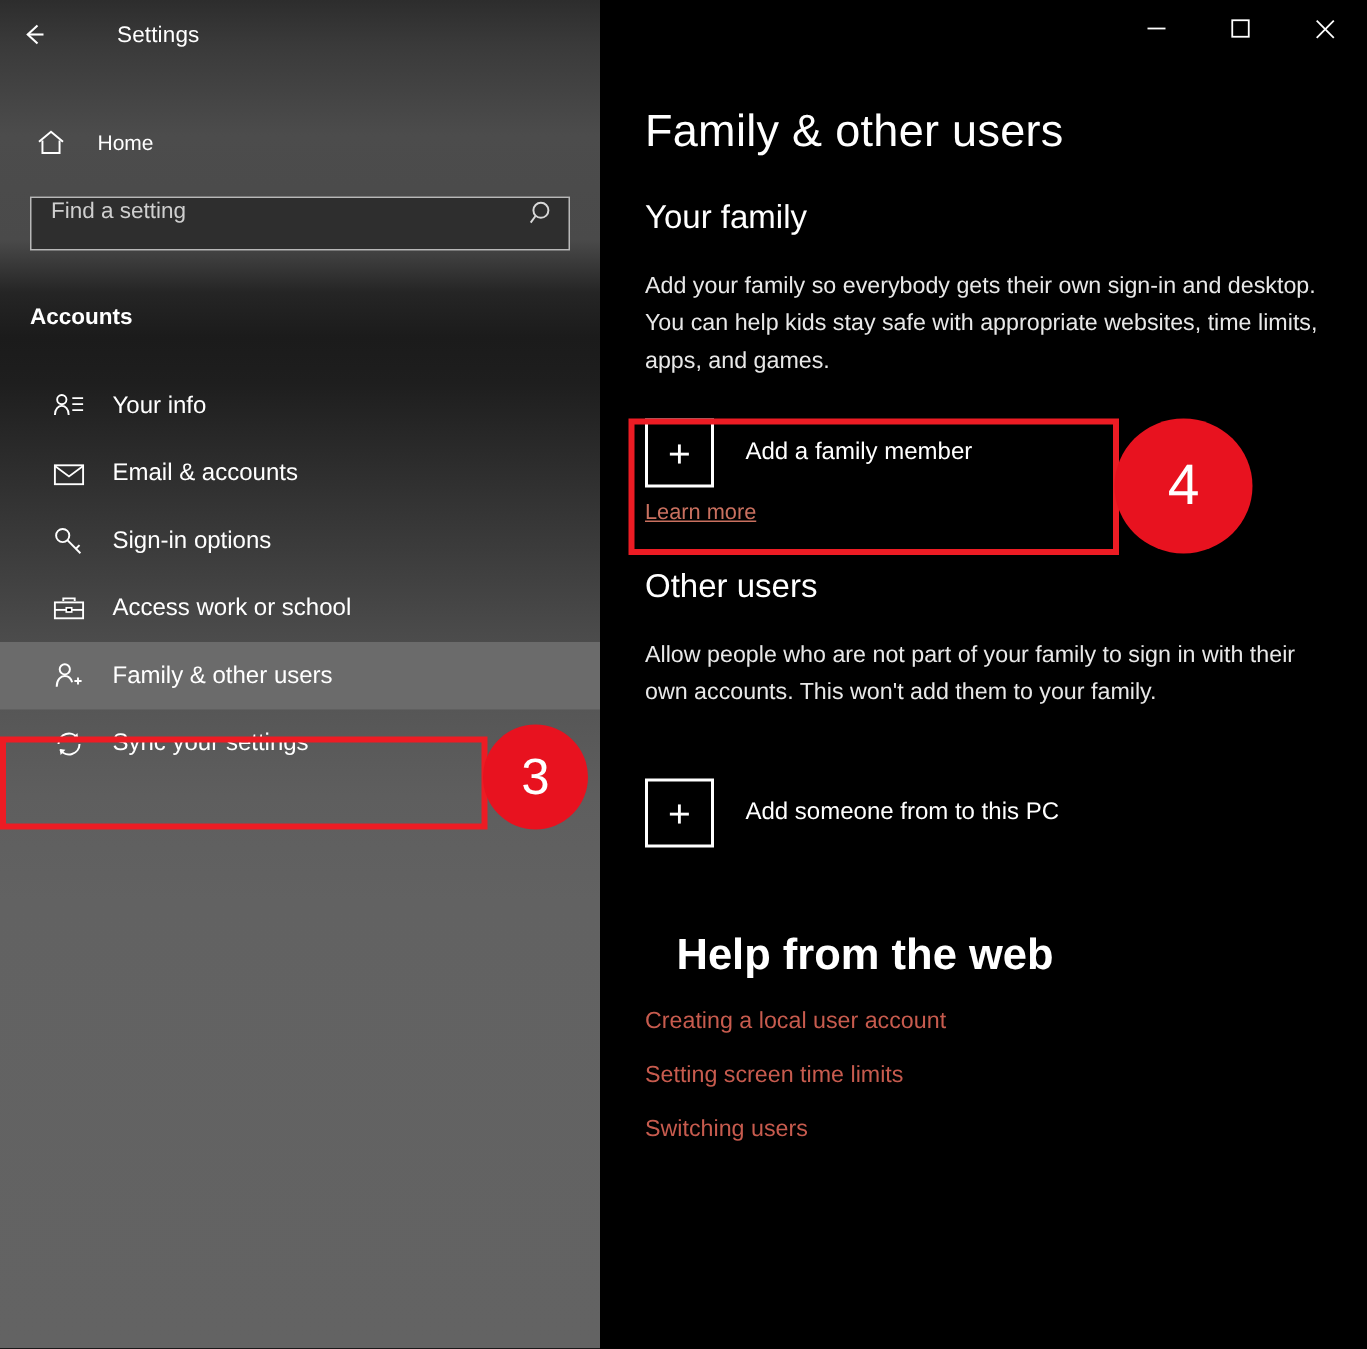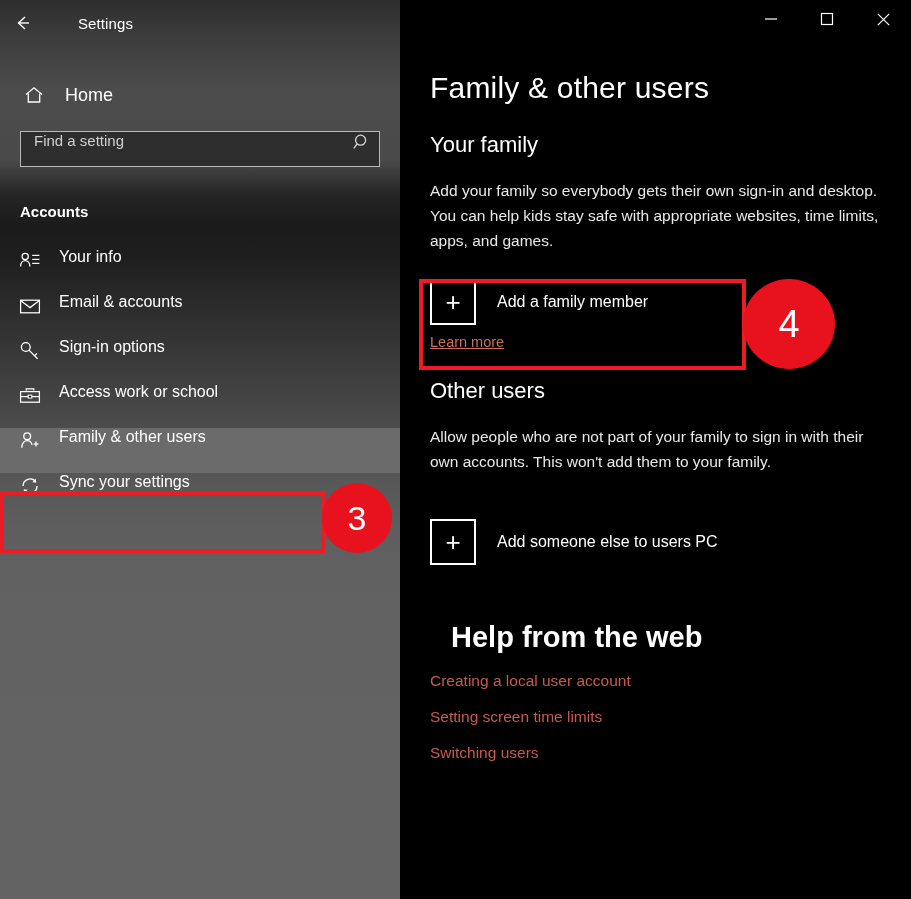--- a/index.html
+++ b/index.html
@@ -46,21 +46,21 @@
     margin-left: 32px;
     letter-spacing: .1px;
   }
   .home-row {
     display: flex; align-items: center;
     height: 34px;
     margin-top: 32px;
     padding-left: 23px;
   }
   .home-icon { width: 26px; color:#fff; display:flex; align-items:center; }
-  .home-label { font-size: 18px; color:#fff; margin-left: 16px; }
+  .home-label { font-size: 14px; color:#fff; margin-left: 16px; }
 
   .search-wrap {
     margin: 19px 20px 0 20px;
     height: 36px;
     background: #2e2e2e;
     border: 1px solid #b8b8b8;
     display: flex; align-items: flex-start;
     position: relative;
   }
   .search-input {
@@ -76,22 +76,22 @@
 
   .section-label {
     font-size: 15px; font-weight: bold; color: #fff;
     margin: 36px 4px 0 20px;
   }
 
   .nav-list { margin-top: 28px; }
   .nav-item {
     position: relative;
     height: 45px;
-    display: flex; 
-    padding-left: 17px;
+    display: flex; align-items: center;
+    padding-left: 33px;
   }
   .nav-item.selected { background: #6b6b6b; }
   .nav-icon {
     width: 26px; height: 26px;
     display: flex; align-items: center; justify-content: center;
     color: #fff; flex: 0 0 26px;
   }
   .nav-label {
     font-size: 16px; color: #fff;
     margin-left: 16px;
@@ -325,21 +325,21 @@
       <span class="add-label">Add a family member</span>
     </div>
 
     <a class="learn-more" href="#">Learn more</a>
 
     <div class="sec-head" style="">Other users</div>
     <div class="body-text">Allow people who are not part of your family to sign in with their own accounts. This won't add them to your family.</div>
 
     <div class="add-row" style="margin-top:45px;">
       <span class="plus-box">+</span>
-      <span class="add-label">Add someone else to users PC</span>
+      <span class="add-label">Add someone from to this PC</span>
     </div>
 
     <div class="help-head">Help from the web</div>
     <a class="help-link" href="#">Creating a local user account</a>
     <a class="help-link" href="#">Setting screen time limits</a>
     <a class="help-link" href="#">Switching users</a>
 
   </div>
 
   <div class="anno-box" id="box3"></div>

